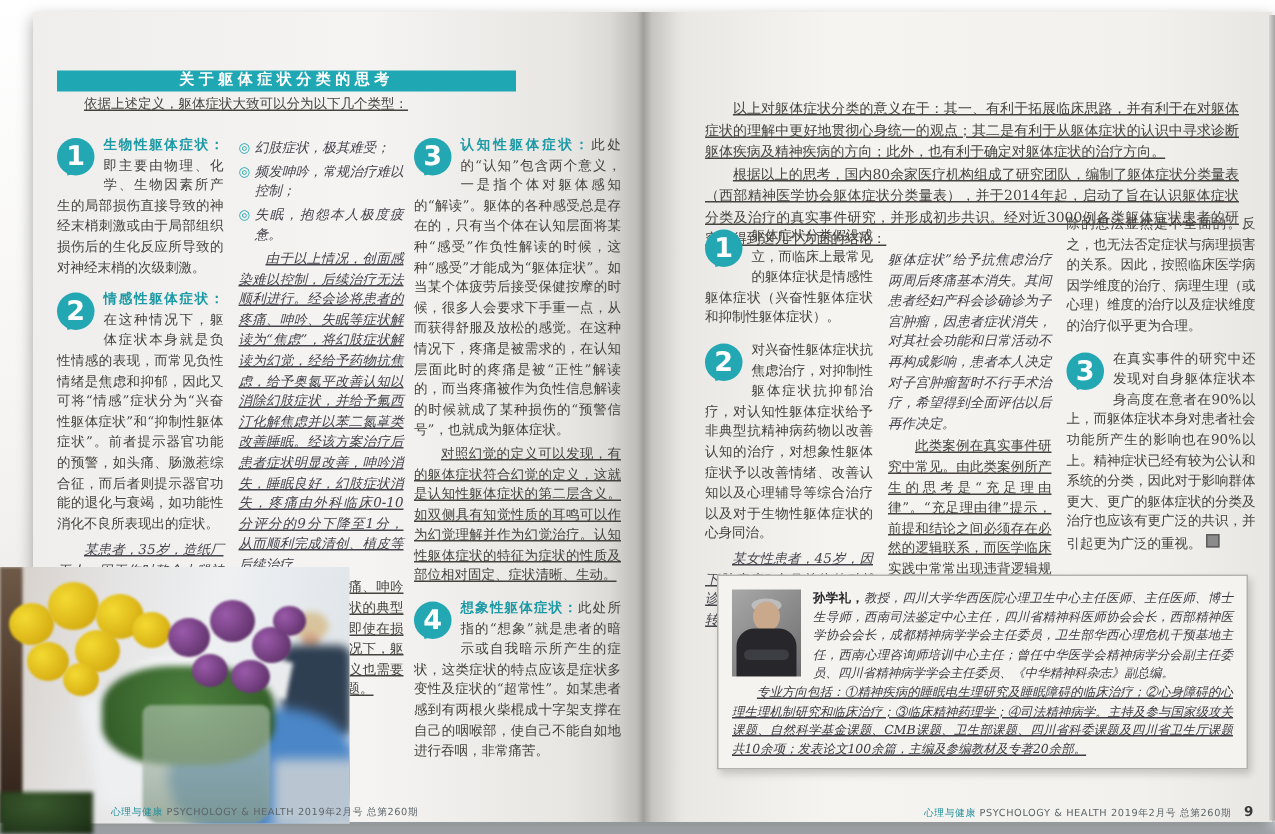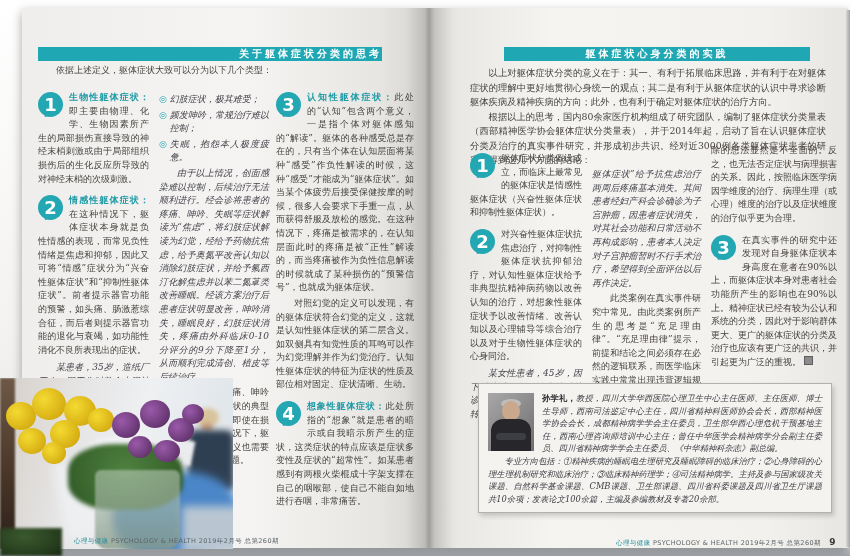--- a/index.html
+++ b/index.html
@@ -21,21 +21,21 @@
     background:linear-gradient(180deg,#ccd0d3,#a8adb2);}
   
   .banner{position:absolute;height:14px;background:#1fa7b3;color:#ffffff;
     font-size:10px;line-height:14px;text-align:center;letter-spacing:3px;font-weight:bold;}
   .body-txt{font-family:"DejaVu Serif",serif;font-size:9px;line-height:13.6px;
     color:#46433f;text-align:justify;}
   .col{position:absolute;}
   .col p{margin:0 0 2px 0;}
   .sec-title{color:#1d9aa6;font-weight:bold;font-family:"DejaVu Sans",sans-serif;}
   .kai{font-style:italic;color:#44444c;}
-  .indent{text-indent:2em;}
+  .indent{text-indent:2em;text-decoration:underline;}
   .num{float:left;width:25px;height:25px;margin:1px 6px 2px 0;border-radius:50%;
     background:#23a7b3;color:#fff;font-size:18px;font-weight:bold;line-height:25px;
     text-align:center;position:relative;font-family:"DejaVu Sans",sans-serif;}
   .num::after{content:"";position:absolute;left:2px;bottom:-5px;width:0;height:0;
     border:5px solid transparent;border-top-color:#23a7b3;transform:rotate(30deg);}
   .bullet{display:flex;}
   .bmark{color:#23a7b3;margin-right:3px;flex:0 0 auto;}
   .endmark{display:inline-block;width:7px;height:7px;background:#8b8b8b;
     border:1px solid #5d5d5d;margin-left:3px;vertical-align:baseline;}
   
@@ -105,21 +105,21 @@
 
   <div class="table-strip"></div>
 
   <div class="spread">
     <div class="page-left"></div>
     <div class="page-right"></div>
     <div class="spine"></div>
   </div>
   <div class="edge-right"></div>
 
-  <div class="banner" style="left:38px;top:47px;width:344px;text-align:right;">
+  <div class="banner" style="left:38px;top:47px;width:306px;">
     <span>关于躯体症状分类的思考</span>
   </div>
 
   <div class="intro indent" style="left:38px;top:64px;width:376px;font-size:9px;line-height:13px;">依据上述定义，躯体症状大致可以分为以下几个类型：</div>
 
   <div class="col body-txt" style="left:38px;top:91px;width:111px;">
     <p>
       <span class="num">1</span><span class="sec-title">生物性躯体症状：</span><span>即主要由物理、化学、生物因素所产生的局部损伤直接导致的神经末梢刺激或由于局部组织损伤后的生化反应所导致的对神经末梢的次级刺激。</span>
     </p>
     <p style="margin-top:8px;">
@@ -189,23 +189,20 @@
   </div>
   <div class="ph-foliage"></div>
 
   <div class="footer" style="left:74px;top:537px;">
     <span class="jcn">心理与健康</span>
     <span>PSYCHOLOGY &amp; HEALTH</span>
     <span>2019年2月号</span>
     <span>总第260期</span>
   </div>
 
-  <div class="banner" style="left:504px;top:47px;width:306px;">
-    <span>躯体症状心身分类的实践</span>
-  </div>
 
   <div class="intro" style="left:470px;top:66px;width:356px;font-size:9.3px;line-height:14.5px;">
     <p class="indent" style="margin:0;">以上对躯体症状分类的意义在于：其一、有利于拓展临床思路，并有利于在对躯体症状的理解中更好地贯彻心身统一的观点；其二是有利于从躯体症状的认识中寻求诊断躯体疾病及精神疾病的方向；此外，也有利于确定对躯体症状的治疗方向。</p>
     <p class="indent" style="margin:0;">根据以上的思考，国内80余家医疗机构组成了研究团队，编制了躯体症状分类量表（西部精神医学协会躯体症状分类量表），并于2014年起，启动了旨在认识躯体症状分类及治疗的真实事件研究，并形成初步共识。经对近3000例各类躯体症状患者的研究，得到这几个方面的结论：</p>
   </div>
 
   <div class="col body-txt" style="left:470px;top:152px;width:112px;">
     <p>
       <span class="num">1</span><span>躯体症状分类假设成立，而临床上最常见的躯体症状是情感性躯体症状（兴奋性躯体症状和抑制性躯体症状）。</span>
     </p>

